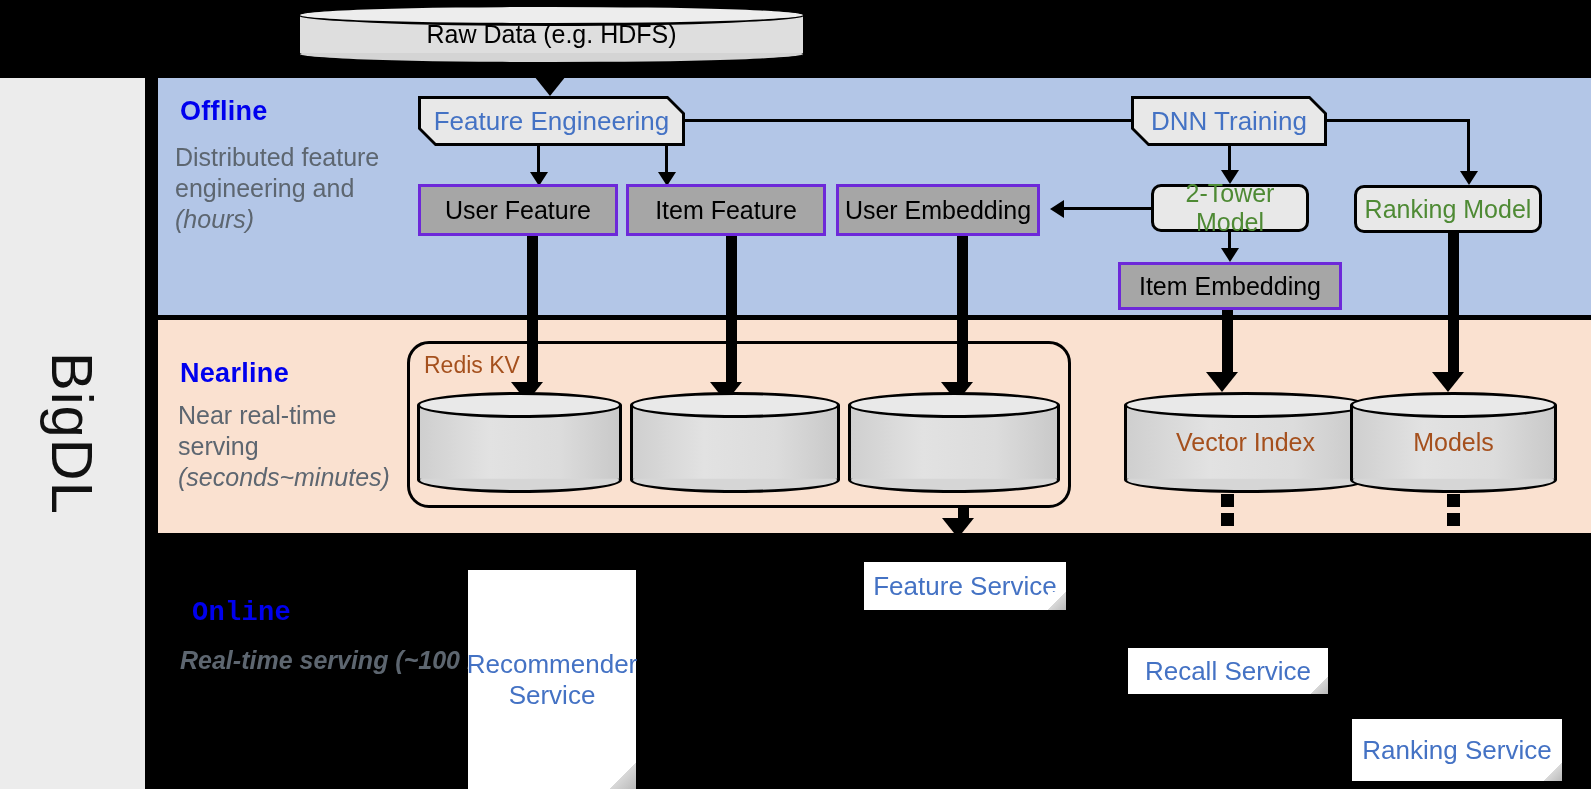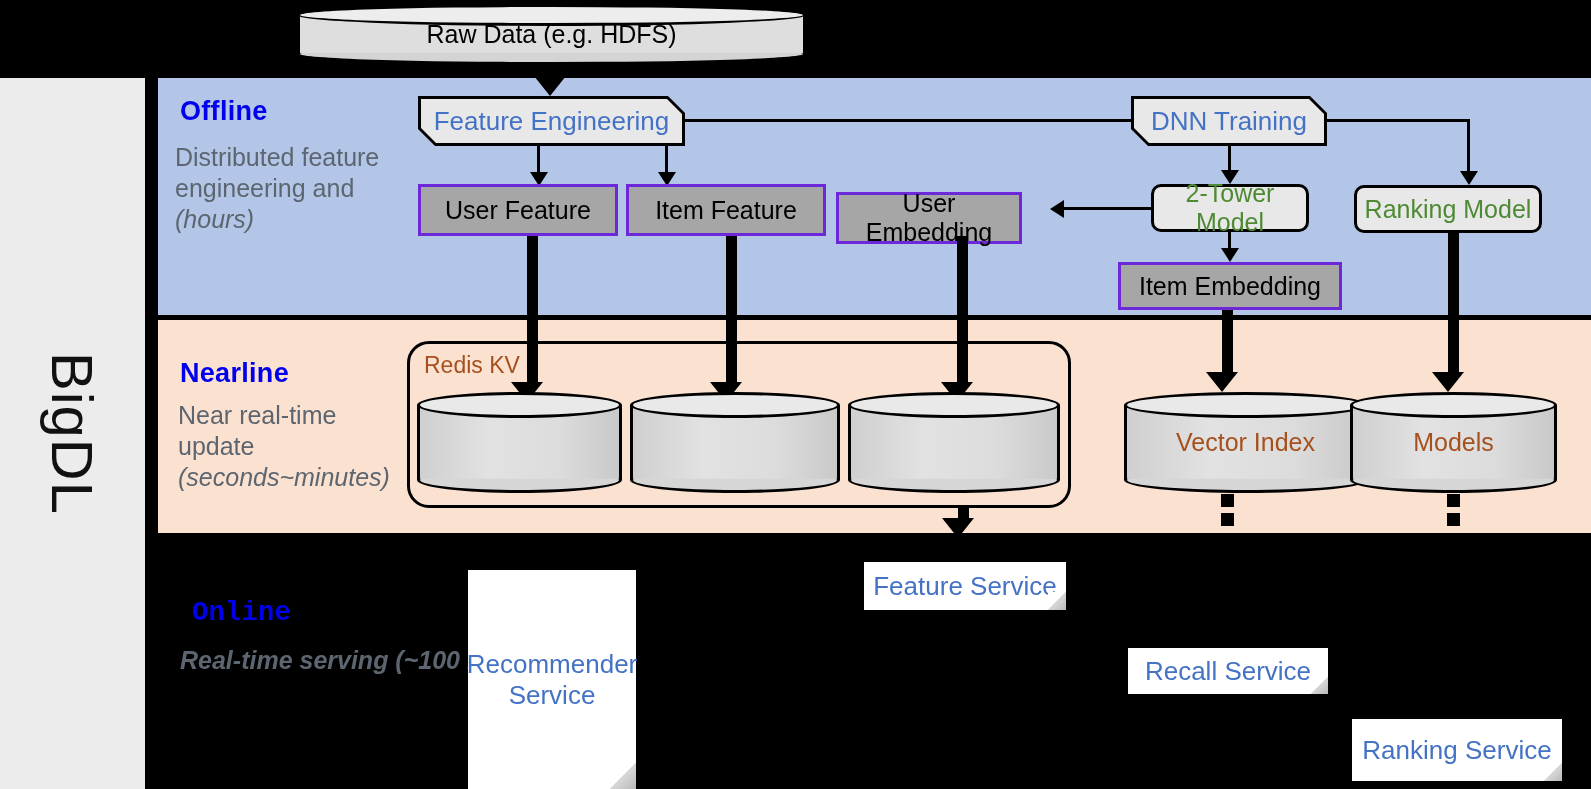--- a/index.html
+++ b/index.html
@@ -109,21 +109,21 @@
   </div>
 
   <div class="band" id="band-offline"></div>
   <div class="band" id="band-nearline"></div>
   <div class="band" id="band-online"></div>
 
   <div class="band-title" id="offline-title">Offline</div>
   <div class="band-sub" id="offline-sub"><span>Distributed feature engineering and </span><span class="it">(hours)</span></div>
 
   <div class="band-title" id="nearline-title">Nearline</div>
-  <div class="band-sub" id="nearline-sub"><span>Near real-time update </span><span class="it">(seconds~minutes)</span></div>
+  <div class="band-sub" id="nearline-sub"><span>Near real-time serving </span><span class="it">(seconds~minutes)</span></div>
 
   <div class="band-title" id="online-title">Online</div>
   <div class="band-sub" id="online-sub"><span>Real-time serving </span><span>(~100 ms)</span></div>
 
   <div class="cyl" id="rawdata">
     <div class="body"></div>
     <div class="bot"></div>
     <div class="top"></div>
     <div class="lbl">Raw Data (e.g. HDFS)</div>
   </div>
@@ -155,21 +155,21 @@
   <div class="ln thin-h" style="left:1325px;top:119px;width:145px;"></div>
   <div class="ln thin-v" style="left:1467px;top:119px;height:55px;"></div>
   <div class="arrow-dn" style="left:1460px;top:171px;"></div>
 
   <div class="node grey-box" style="left:418px;top:184px;width:200px;height:52px;">
     <span>User Feature</span>
   </div>
   <div class="node grey-box" style="left:626px;top:184px;width:200px;height:52px;">
     <span>Item Feature</span>
   </div>
-  <div class="node grey-box" style="left:836px;top:192px;width:186px;height:52px;">
+  <div class="node grey-box" style="left:836px;top:184px;width:204px;height:52px;">
     <span>User Embedding</span>
   </div>
   <div class="node grey-box" style="left:1118px;top:262px;width:224px;height:48px;">
     <span>Item Embedding</span>
   </div>
 
   <div class="node round-box txt-green" style="left:1151px;top:184px;width:158px;height:48px;">
     <span>2-Tower Model</span>
   </div>
   <div class="node round-box txt-green" style="left:1354px;top:185px;width:188px;height:48px;">

